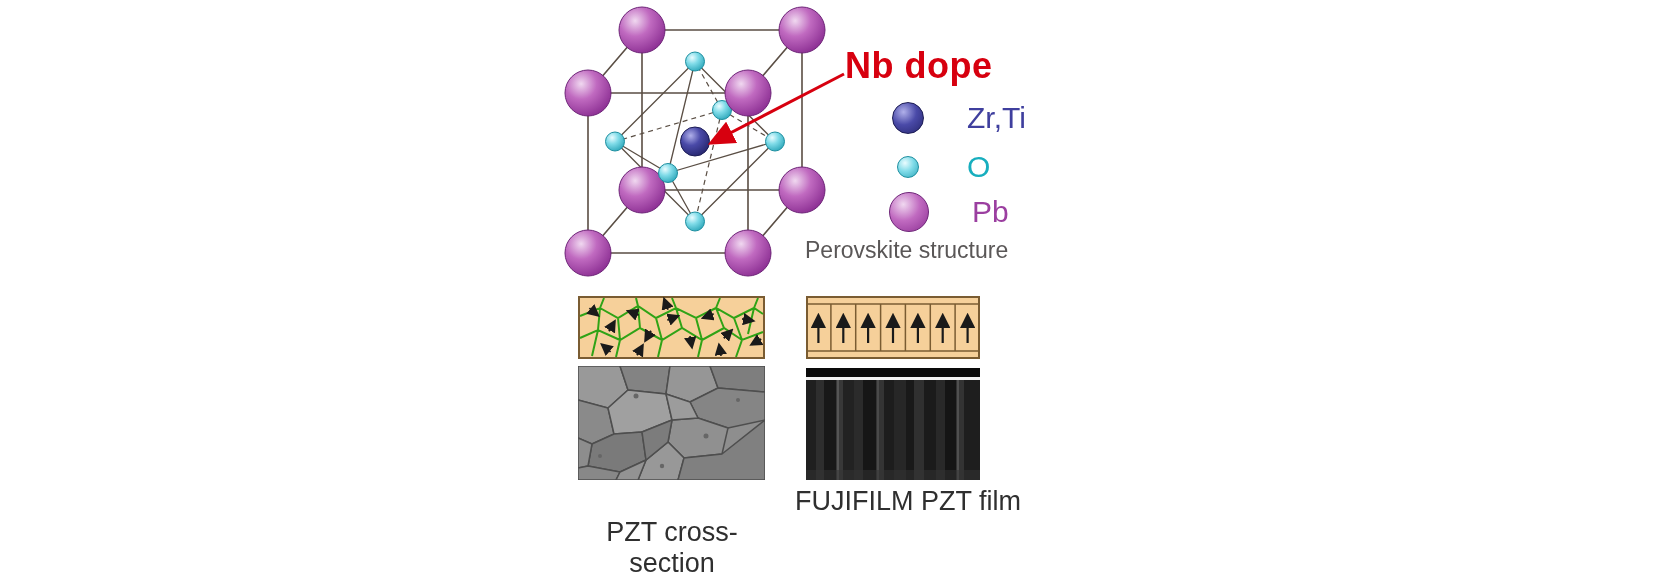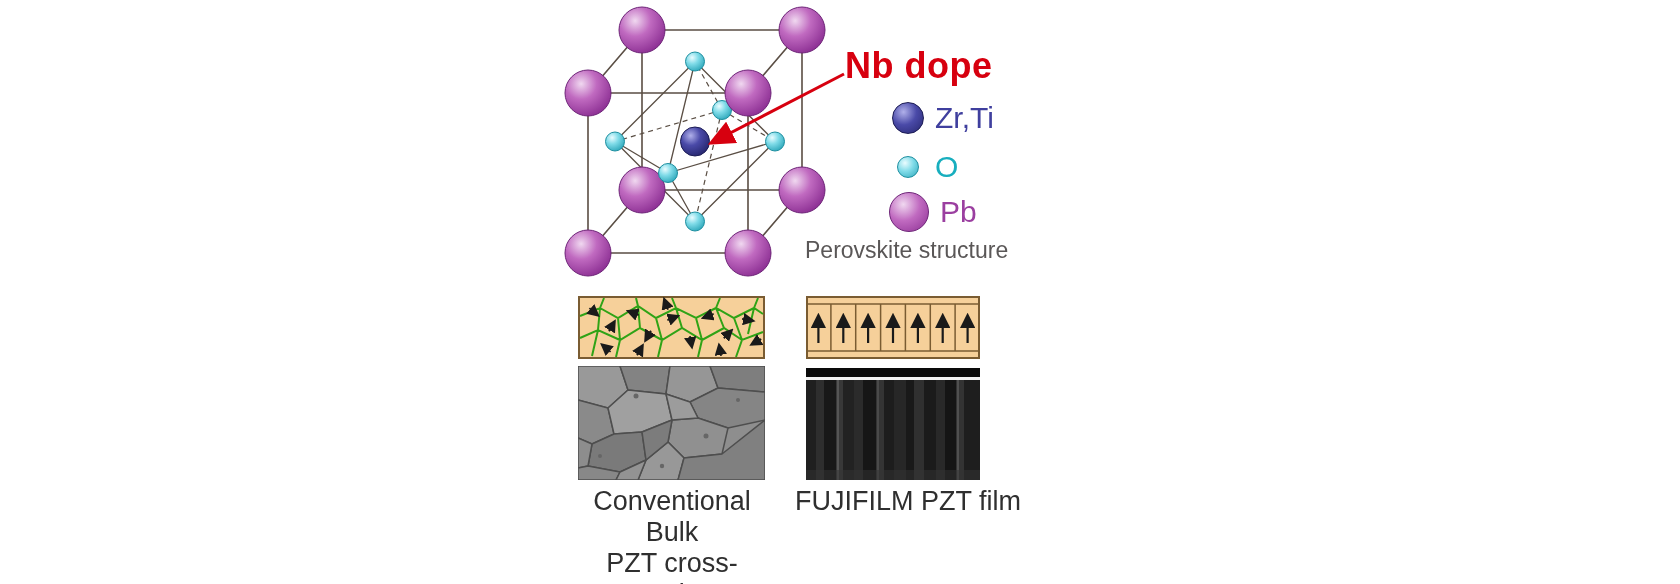--- a/index.html
+++ b/index.html
@@ -3,21 +3,21 @@
 <meta charset="utf-8">
 <style>
   html,body{margin:0;padding:0;background:#fff;}
   .stage{position:relative;width:1680px;height:584px;background:#ffffff;overflow:hidden;
          font-family:"Liberation Sans", sans-serif;}
   .abs{position:absolute;}
   
   .nb-label{left:845px;top:45px;font-size:36px;font-weight:600;color:#d7000f;letter-spacing:.5px;}
   .structure-caption{left:805px;top:237px;font-size:23px;color:#5a5757;}
   
-  .legend-row{display:flex;align-items:center;position:absolute;}
+  .legend-row{display:flex;align-items:center;position:absolute;gap:32px;}
   .sphere{border-radius:50%;display:inline-block;flex:0 0 auto;}
   .sph-zrti{width:30px;height:30px;background:radial-gradient(circle at 35% 30%, #b0b0ea 0%, #4a4aa8 45%, #26266e 100%);border:1px solid #1c1c55;}
   .sph-o{width:20px;height:20px;background:radial-gradient(circle at 35% 30%, #eafcff 0%, #7fdbe8 45%, #2fa8bb 100%);border:1px solid #1d8fa0;}
   .sph-pb{width:38px;height:38px;background:radial-gradient(circle at 35% 30%, #f0d8f0 0%, #c06ac0 45%, #8c2f93 100%);border:1px solid #6e2478;}
   .legend-label{margin-left:11px;font-size:30px;}
   .lab-zrti{color:#3f3f9e;}
   .lab-o{color:#17aebe;}
   .lab-pb{color:#9b3fa0;}
   
   .caption{font-size:27px;line-height:31px;color:#2f2f2f;}
@@ -187,21 +187,21 @@
     <g fill="#666666">
       <circle cx="58" cy="30" r="2.5"></circle>
         <circle cx="128" cy="70" r="2.5"></circle>
         <circle cx="22" cy="90" r="2"></circle>
       <circle cx="160" cy="34" r="2"></circle>
         <circle cx="84" cy="100" r="2.2"></circle>
     </g>
   </svg>
 
   <div class="abs caption caption-bulk">
-    <span>Conventional Bulk</span><br>
+    <br>
     <span>PZT cross-section</span>
   </div>
 
   <svg class="abs" style="left:806px;top:296px" width="174" height="63" viewBox="0 0 174 63">
     <rect x="1" y="1" width="172" height="61" fill="#f6d09a" stroke="#7a5c32" stroke-width="2"></rect>
     <g stroke="#7a5c32" stroke-width="1.5">
       <line x1="1" y1="8" x2="173" y2="8"></line>
       <line x1="1" y1="55" x2="173" y2="55"></line>
       <line x1="24.9" y1="8" x2="24.9" y2="55"></line>
       <line x1="49.7" y1="8" x2="49.7" y2="55"></line>

